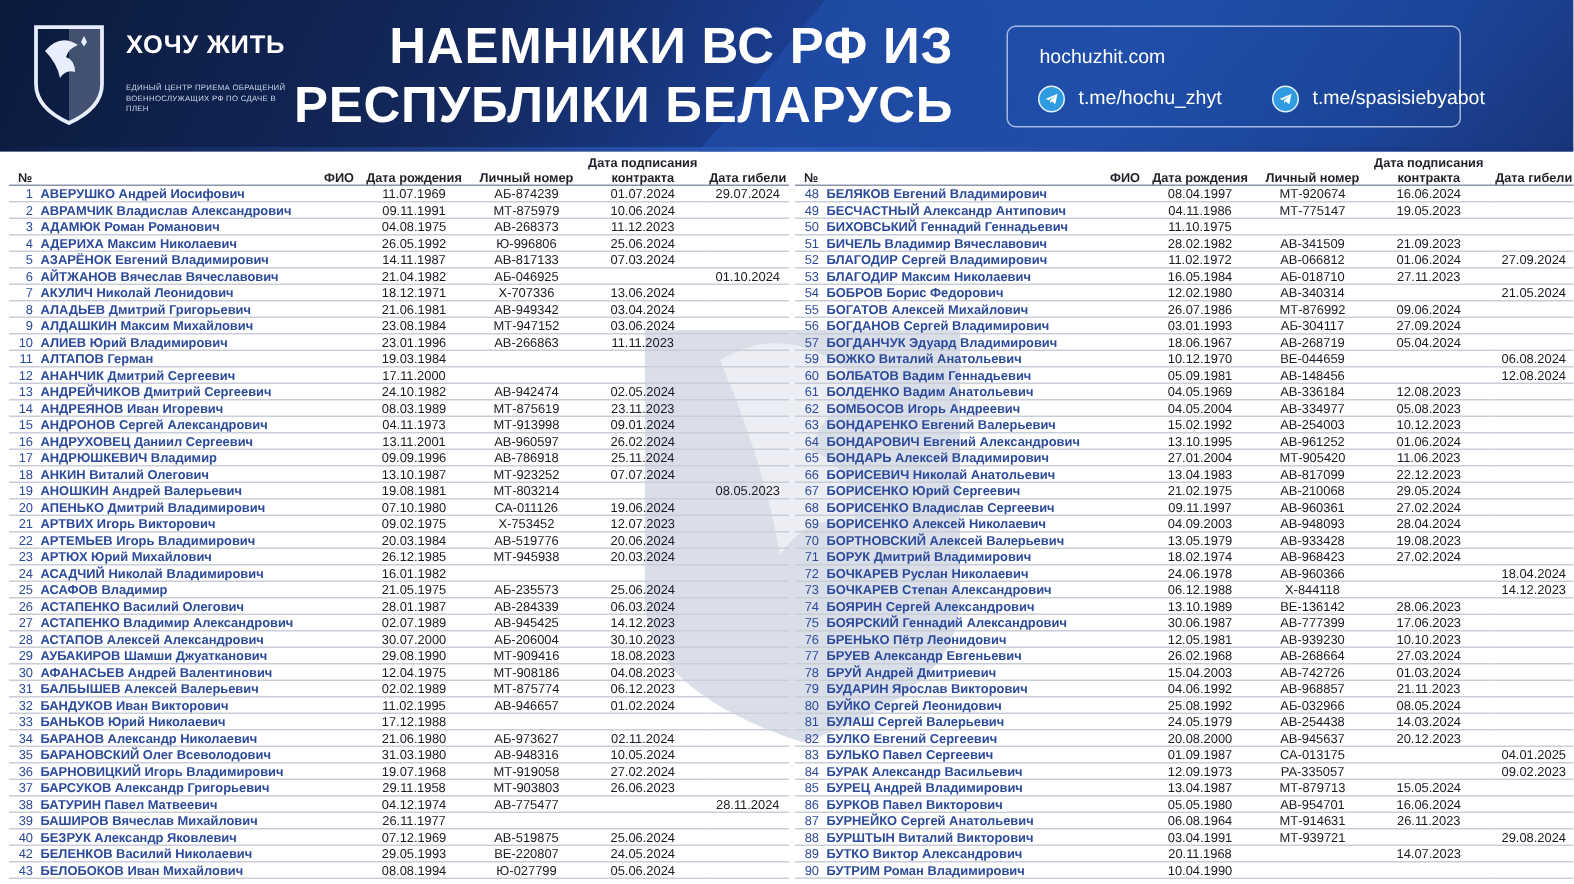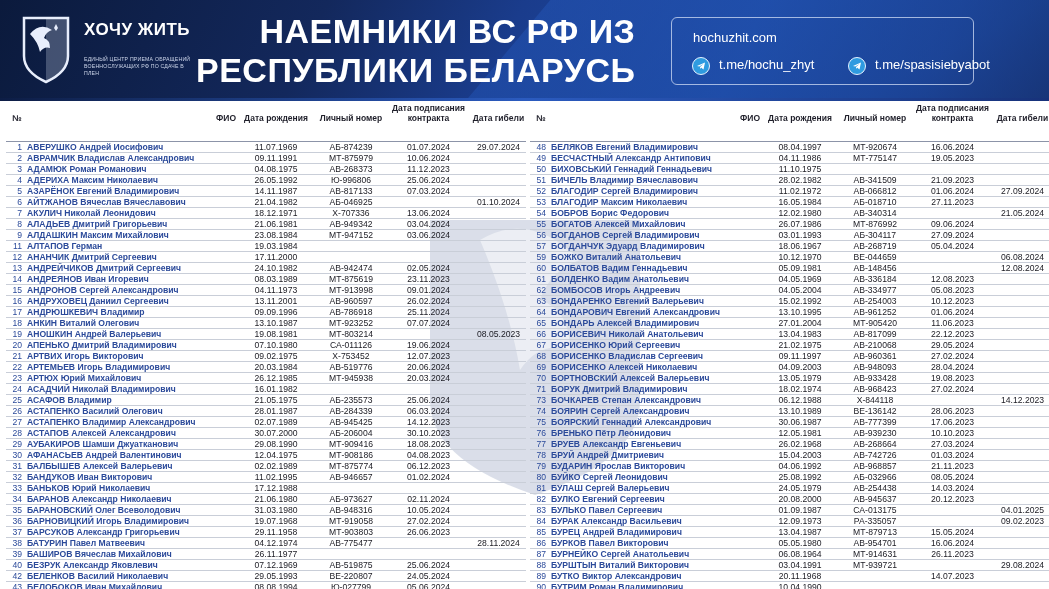--- a/index.html
+++ b/index.html
@@ -48,21 +48,21 @@
   }
   .tg1 { left: 20px; } .tg2 { left: 176px; }
 
   .watermark { position: absolute; left: 420px; top: 200px; width: 230px; height: 300px; opacity: 0.22; }
 
   .table-wrap { position: absolute; top: 104px; width: 520px; }
   .left { left: 6px; } .right { left: 530px; }
   table { width: 100%; border-collapse: collapse; table-layout: fixed; position: relative; }
   th {
     font-size: 8.5px; font-weight: 700; color: #1f1f2a; line-height: 9.5px; vertical-align: bottom;
-    padding-bottom: 18px; border-bottom: 1.5px solid #8c94a8;
+    padding-bottom: 0; border-bottom: 1.5px solid #8c94a8;
   }
   th.c-num { text-align: left; padding-left: 6px; }
   th.c-name { text-align: right; }
   td {
     font-size: 8.6px; height: 10px; line-height: 10px; color: #1a1a22;
     border-bottom: 1px solid #c9ced8; white-space: nowrap; overflow: hidden; padding: 0;
   }
   td.c-num { color: #2b4a9a; font-weight: 400; text-align: right; padding-right: 5px; }
   td.c-name { color: #2b4a9a; font-weight: 700; }
   td.c-birth, td.c-id, td.c-contract, td.c-death { text-align: center; }
@@ -204,20 +204,28 @@
         </tr>
         <tr>
           <td class="c-num">9</td>
           <td class="c-name">АЛДАШКИН Максим Михайлович</td>
           <td class="c-birth">23.08.1984</td>
           <td class="c-id">МТ-947152</td>
           <td class="c-contract">03.06.2024</td>
           <td class="c-death"></td>
         </tr>
         <tr>
+          <td class="c-num">10</td>
+          <td class="c-name">АЛИЕВ Юрий Владимирович</td>
+          <td class="c-birth">23.01.1996</td>
+          <td class="c-id">АВ-266863</td>
+          <td class="c-contract">11.11.2023</td>
+          <td class="c-death"></td>
+        </tr>
+        <tr>
           <td class="c-num">11</td>
           <td class="c-name">АЛТАПОВ Герман</td>
           <td class="c-birth">19.03.1984</td>
           <td class="c-id"></td>
           <td class="c-contract"></td>
           <td class="c-death"></td>
         </tr>
         <tr>
           <td class="c-num">12</td>
           <td class="c-name">АНАНЧИК Дмитрий Сергеевич</td>
@@ -669,20 +677,28 @@
         </tr>
         <tr>
           <td class="c-num">71</td>
           <td class="c-name">БОРУК Дмитрий Владимирович</td>
           <td class="c-birth">18.02.1974</td>
           <td class="c-id">АВ-968423</td>
           <td class="c-contract">27.02.2024</td>
           <td class="c-death"></td>
         </tr>
         <tr>
+          <td class="c-num">72</td>
+          <td class="c-name">БОЧКАРЕВ Руслан Николаевич</td>
+          <td class="c-birth">24.06.1978</td>
+          <td class="c-id">АВ-960366</td>
+          <td class="c-contract"></td>
+          <td class="c-death">18.04.2024</td>
+        </tr>
+        <tr>
           <td class="c-num">73</td>
           <td class="c-name">БОЧКАРЕВ Степан Александрович</td>
           <td class="c-birth">06.12.1988</td>
           <td class="c-id">Х-844118</td>
           <td class="c-contract"></td>
           <td class="c-death">14.12.2023</td>
         </tr>
         <tr>
           <td class="c-num">74</td>
           <td class="c-name">БОЯРИН Сергей Александрович</td>

